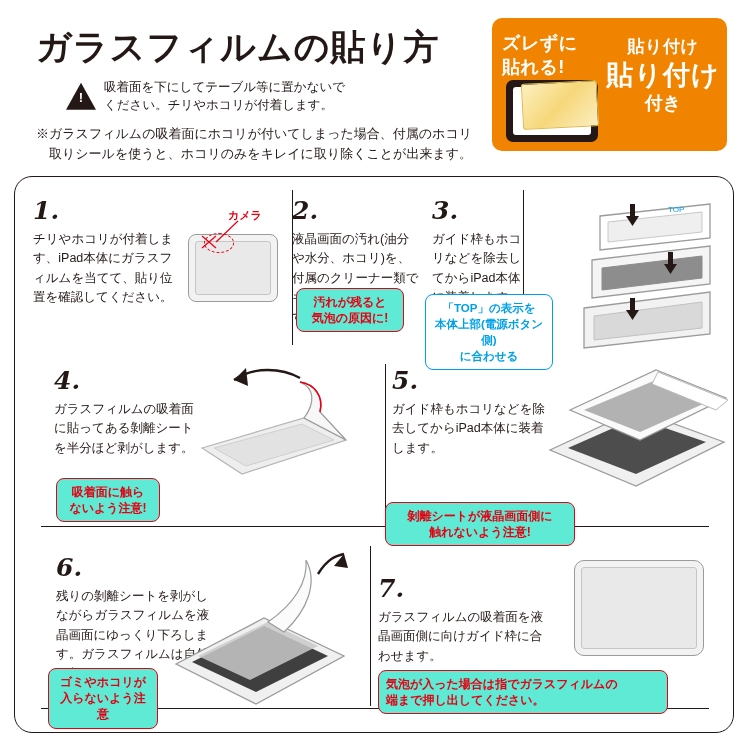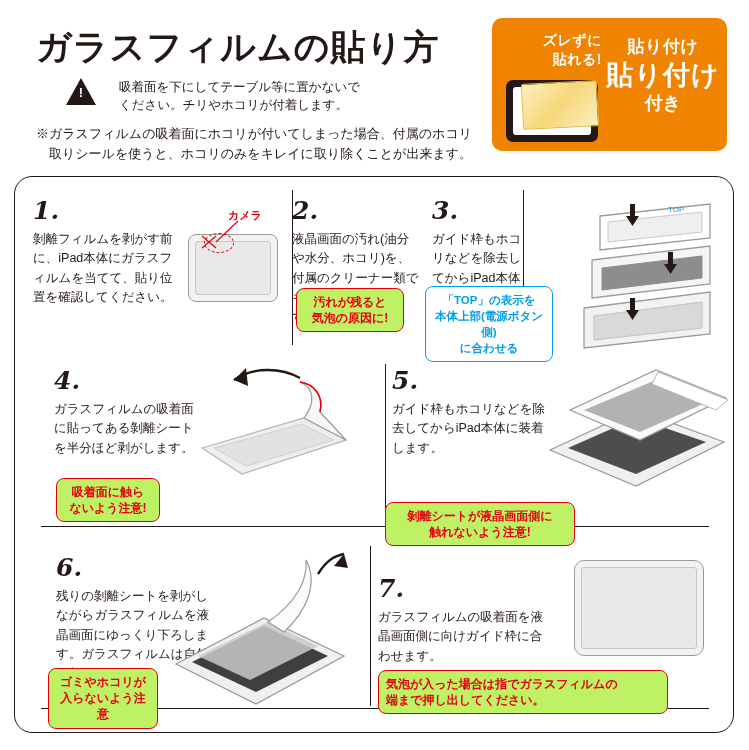--- a/index.html
+++ b/index.html
@@ -31,21 +31,22 @@
     letter-spacing: 1px;
     color: #231815;
     font-family: "DejaVu Sans", "Liberation Sans", sans-serif;
   }
 
   .warn-box {
     position: absolute;
     left: 66px;
     top: 78px;
     display: flex;
-    gap: 23px;
+    align-items: center;
+    gap: 8px;
   }
   .warn-tri {
     width: 30px;
     height: 27px;
     background: #231815;
     clip-path: polygon(50% 0%, 100% 100%, 0% 100%);
     position: relative;
     flex: none;
   }
   .warn-tri::after {
@@ -83,23 +84,23 @@
     width: 235px;
     height: 133px;
     background: #f08300;
     border-radius: 10px;
   }
   .badge-left {
     position: absolute;
     left: 10px;
     top: 13px;
     width: 100px;
-    text-align: right;
+    text-align: left;
     color: #ffffff;
-    font-size: 14px;
+    font-size: 18px;
     font-weight: bold;
     line-height: 1.35;
     letter-spacing: 0.5px;
   }
   .badge-right {
     position: absolute;
     left: 112px;
     top: 11px;
     width: 118px;
     text-align: center;
@@ -180,35 +181,36 @@
   .callout {
     position: absolute;
     border: 1.5px solid #e60012;
     border-radius: 8px;
     color: #e60012;
     font-size: 12px;
     line-height: 1.35;
     text-align: center;
     padding: 5px 7px;
     box-sizing: border-box;
-    background: #bef264;
+    background: #5eead4;
     font-weight: bold;
   }
   .callout-blue {
     position: absolute;
     border: 1.5px solid #00a0e9;
     border-radius: 8px;
     color: #00a0e9;
     font-size: 11.5px;
     line-height: 1.4;
     text-align: center;
     padding: 5px 6px;
     box-sizing: border-box;
     background: #ffffff;
     font-weight: bold;
+    margin-top: 8px;
   }
 
   
   .tablet {
     position: absolute;
     background: #f2f2f2;
     border: 1.5px solid #9b9b9b;
     border-radius: 8px;
     box-sizing: border-box;
   }
@@ -271,21 +273,21 @@
   </div>
 
   <div style="position:absolute;left:292px;top:190px;width:0;height:155px;border-left:1px solid #231815;"></div>
   <div style="position:absolute;left:523px;top:190px;width:0;height:155px;border-left:1px solid #231815;"></div>
   <div style="position:absolute;left:385px;top:364px;width:0;height:160px;border-left:1px solid #231815;"></div>
   <div style="position:absolute;left:370px;top:546px;width:0;height:160px;border-left:1px solid #231815;"></div>
 
   <div class="step" style="left:33px; top:198px; width:145px;">
     <div class="step-num">1.</div>
     <div class="step-body">
-      剝離フィルムを剥がす前に、iPad本体にガラスフィルムを当てて、貼り位置を確認してください。
+      チリやホコリが付着します、iPad本体にガラスフィルムを当てて、貼り位置を確認してください。
     </div>
   </div>
 
   <div class="tablet" style="left:188px; top:234px; width:90px; height:68px;">
     <div class="tablet-inner"></div>
   </div>
   <div class="cam-ellipse" style="left:204px; top:233px; width:28px; height:18px;"></div>
   <div class="cam-label" style="left:228px; top:208px;">カメラ</div>
   <svg style="position:absolute;left:214px;top:219px;width:30px;height:24px;">
     <line x1="2" y1="23" x2="24" y2="2" stroke="#e60012" stroke-width="1.2"></line>

